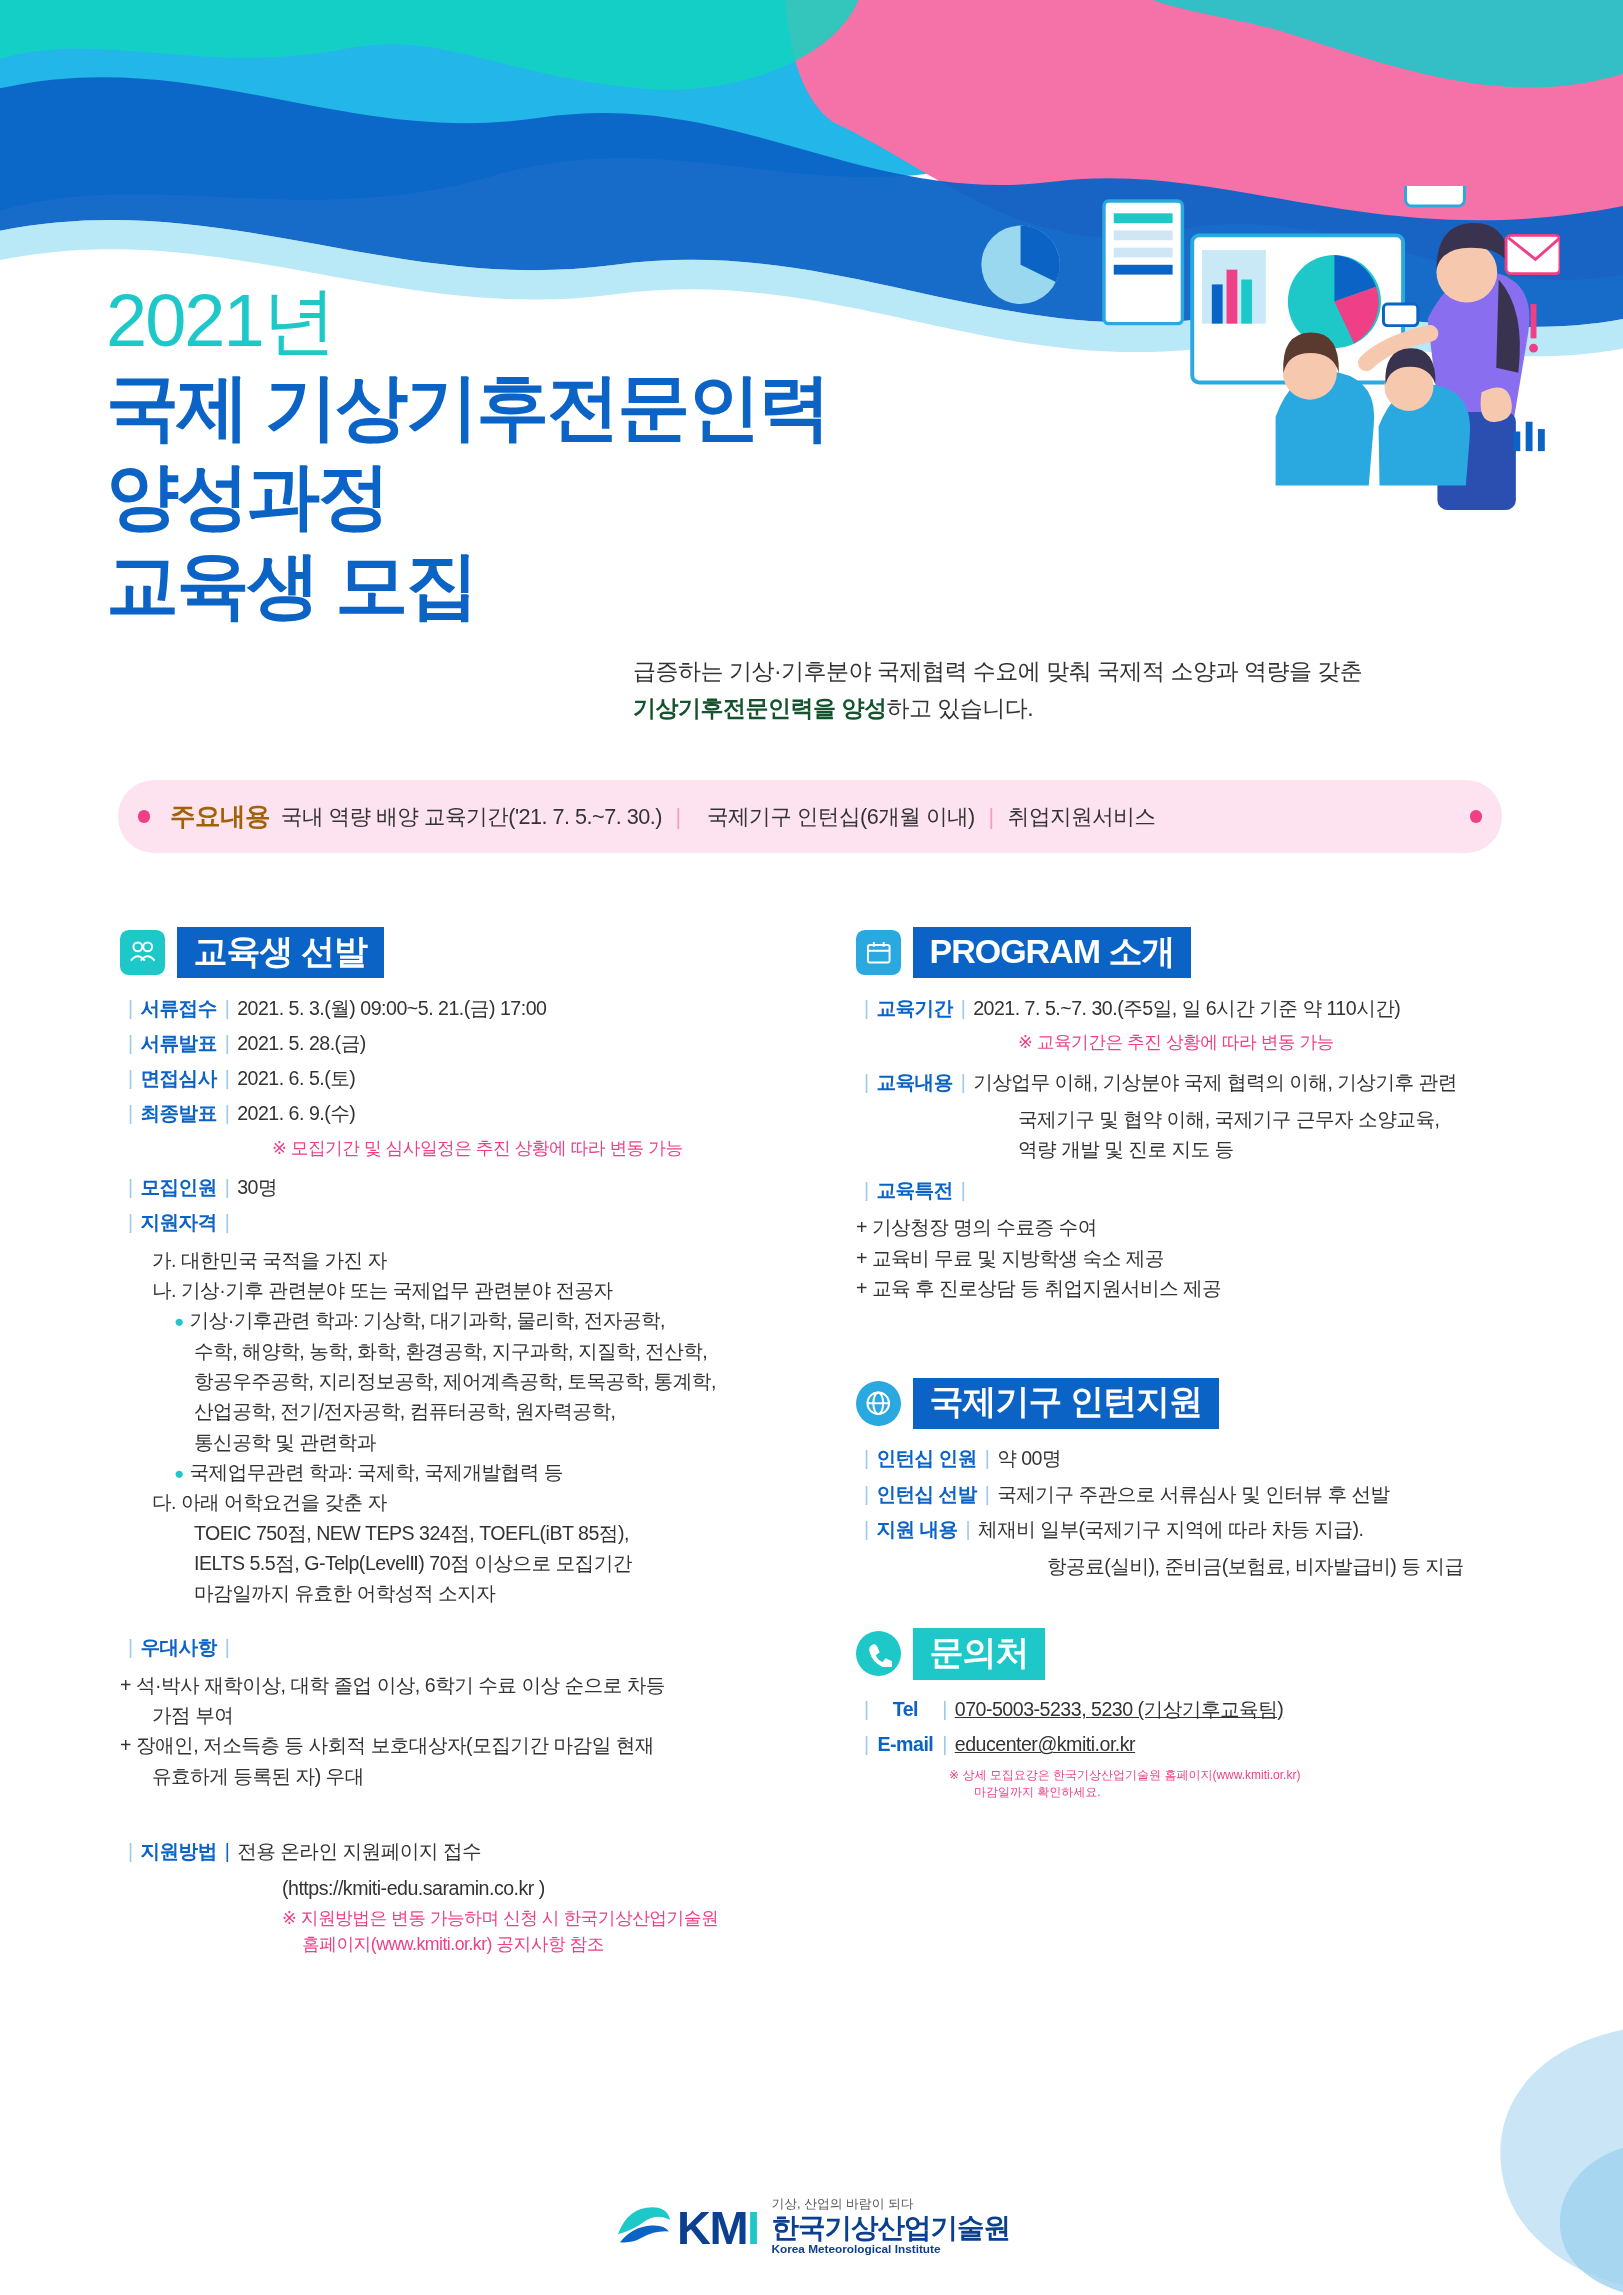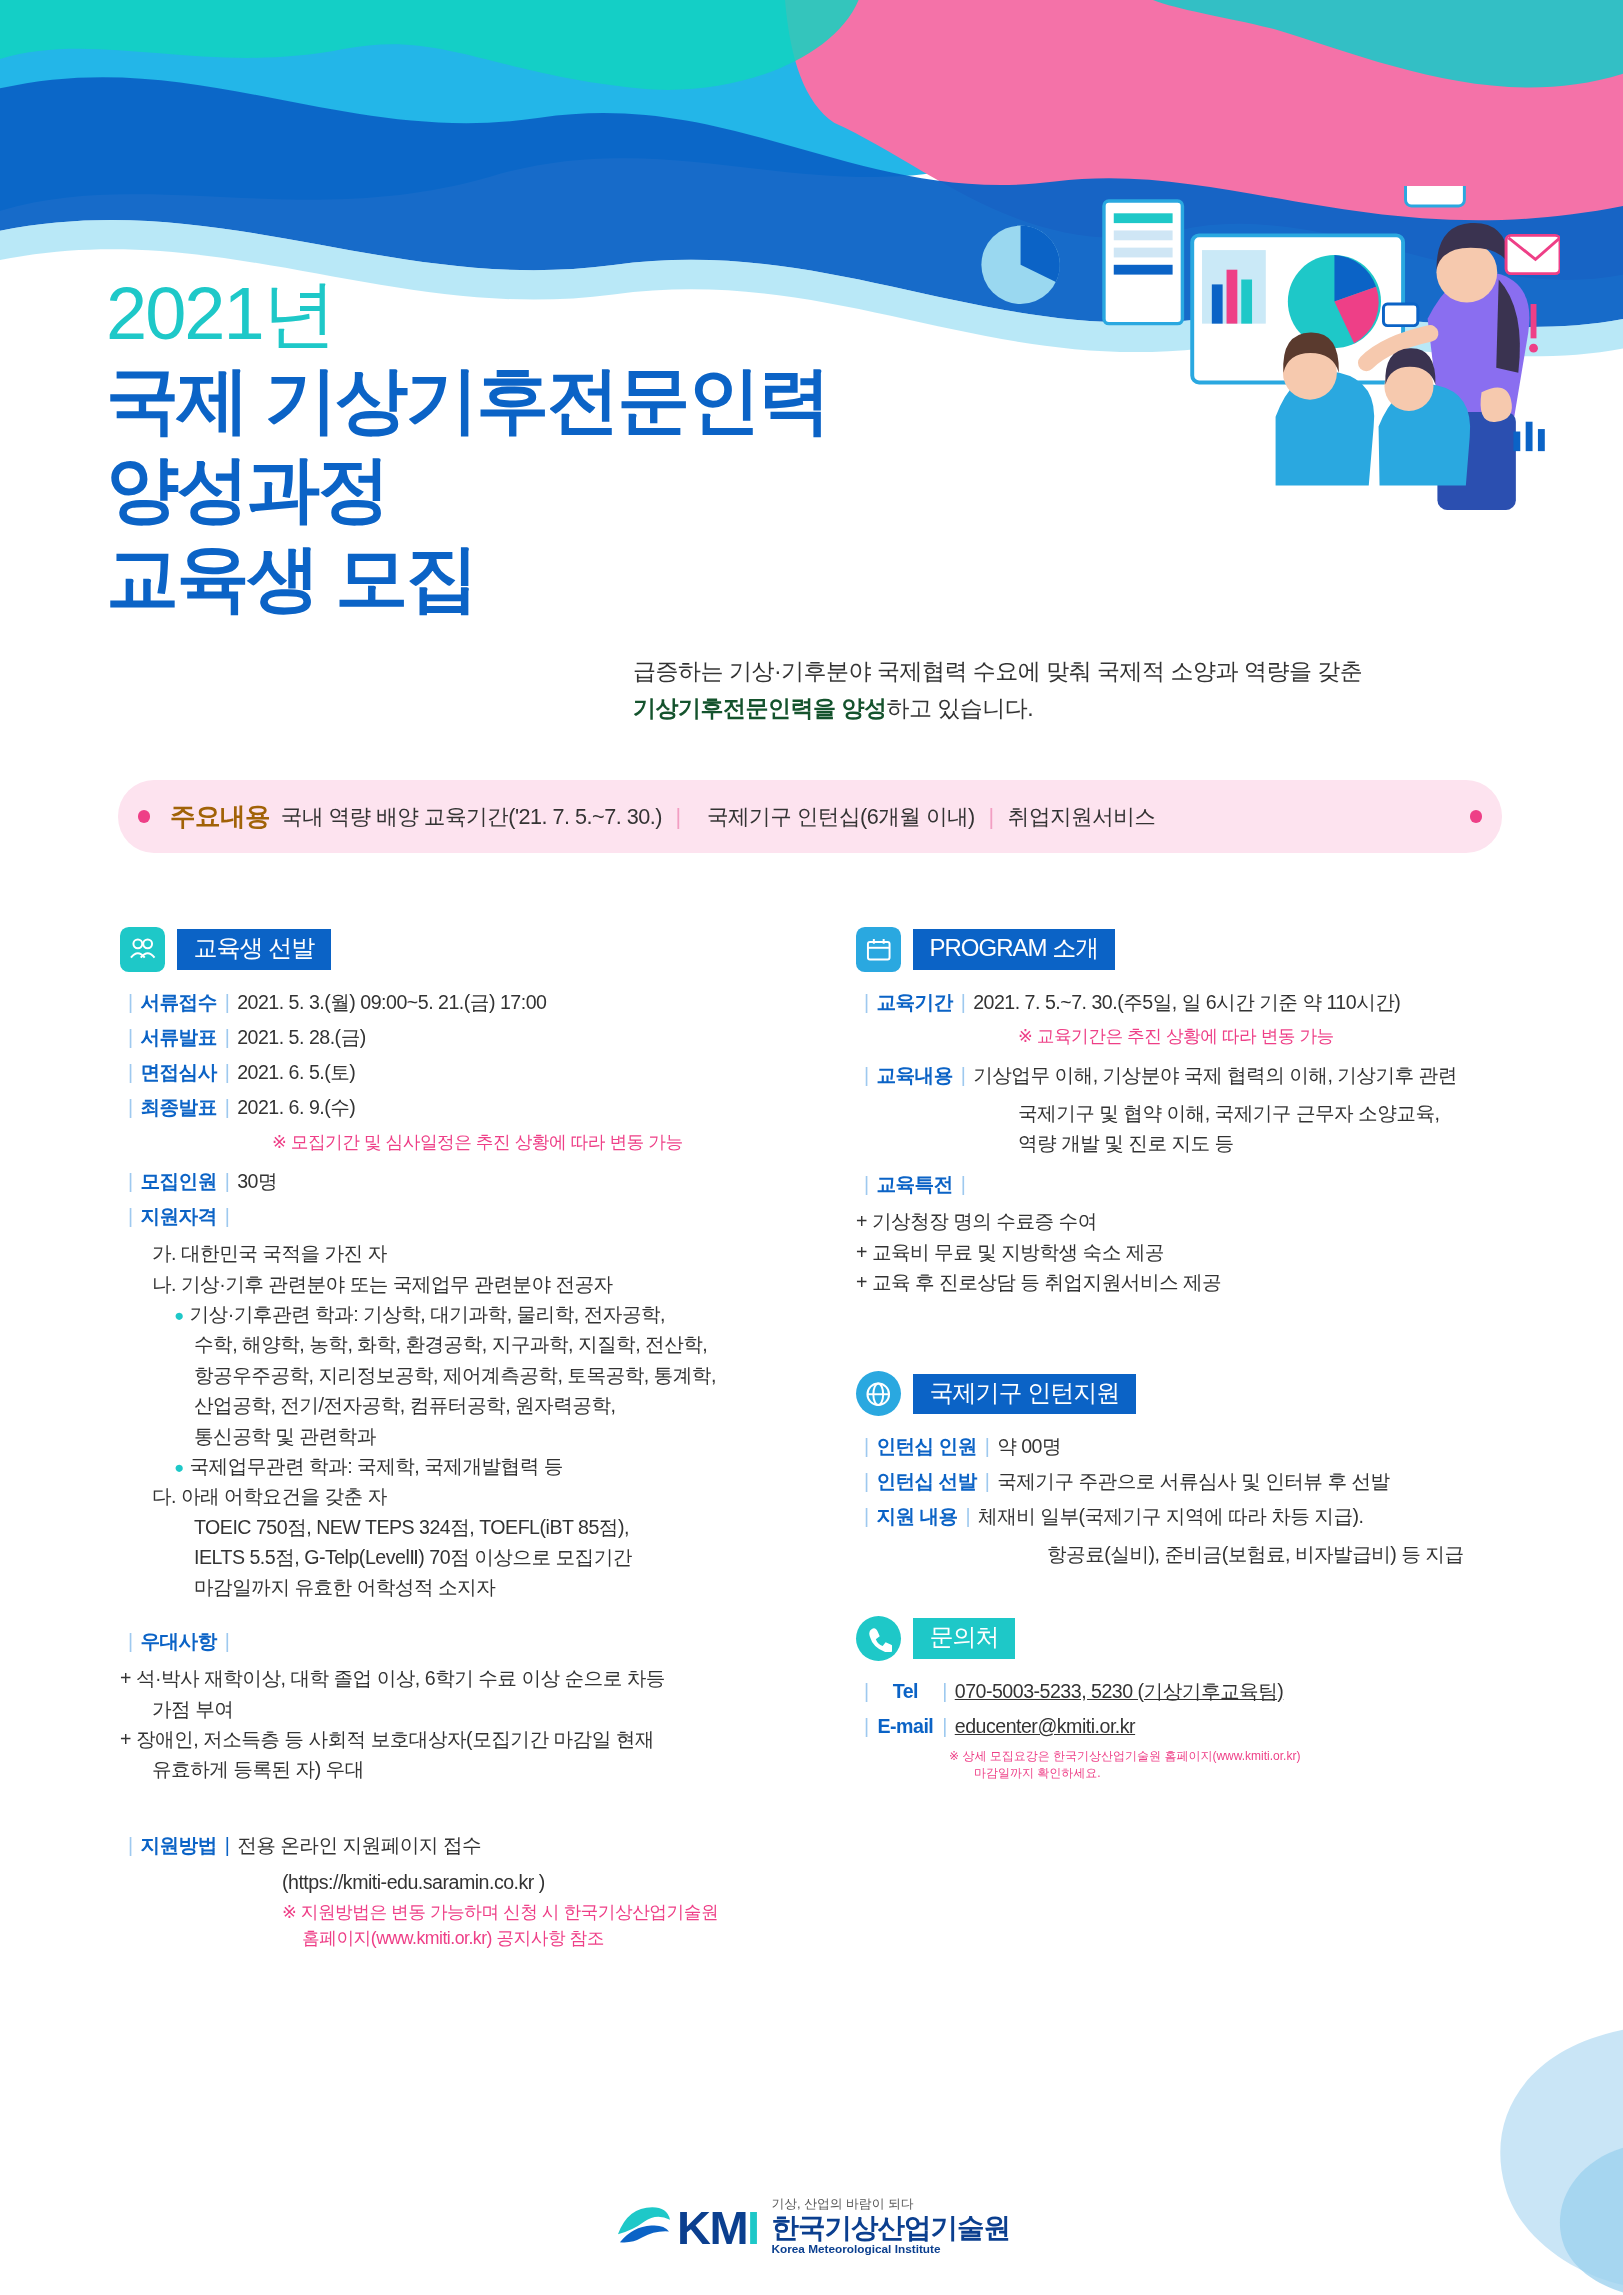--- a/index.html
+++ b/index.html
@@ -10,21 +10,21 @@
     color:#333;
     position:relative;
     overflow:hidden;
   }
   
   .wave-wrap{position:absolute;top:0;left:0;width:1623px;height:530px;overflow:hidden;z-index:0;}
   .wave-wrap svg{display:block;}
   .bottom-wave{position:absolute;bottom:0;right:0;width:540px;height:442px;overflow:hidden;z-index:0;}
 
   
-  .header{position:absolute;top:275px;left:106px;z-index:5;}
+  .header{position:absolute;top:282px;left:106px;z-index:5;}
   .year{
     font-size:74px;color:#1ec8c8;letter-spacing:-2px;
     font-weight:400;line-height:1.05;
   }
   .title-main{
     font-size:73px;color:#0b63c6;font-weight:bold;line-height:1.22;
     letter-spacing:-2.5px;margin-top:2px;
   }
   .lead{
     position:absolute;top:653px;left:633px;width:898px;z-index:5;
@@ -51,21 +51,21 @@
   
   .sec-head{display:flex;align-items:center;margin-bottom:16.7px;}
   .sec-ic{
     width:45px;height:45px;border-radius:8.8px;background:#1ec8c8;
     display:flex;align-items:center;justify-content:center;margin-right:11.8px;
     color:#fff;
   }
   .sec-ic.blue{background:#2aa8e0;}
   .sec-ic.round{border-radius:50%;}
   .sec-lbl{
-    background:#0b63c6;color:#fff;font-size:24px;font-weight:normal;
+    background:#0b63c6;color:#fff;font-size:34px;font-weight:bold;
     padding:5.9px 16.7px 7.9px 16.7px;letter-spacing:-1px;line-height:1.1;
   }
   .sec-lbl.cyan{background:#1ec8c8;}
 
   
   .row{display:flex;margin-bottom:7.4px;font-size:19.6px;line-height:1.42;letter-spacing:-0.5px;}
   .row .lab{
     color:#0b63c6;font-weight:bold;white-space:nowrap;
     display:flex;align-items:flex-start;
   }

